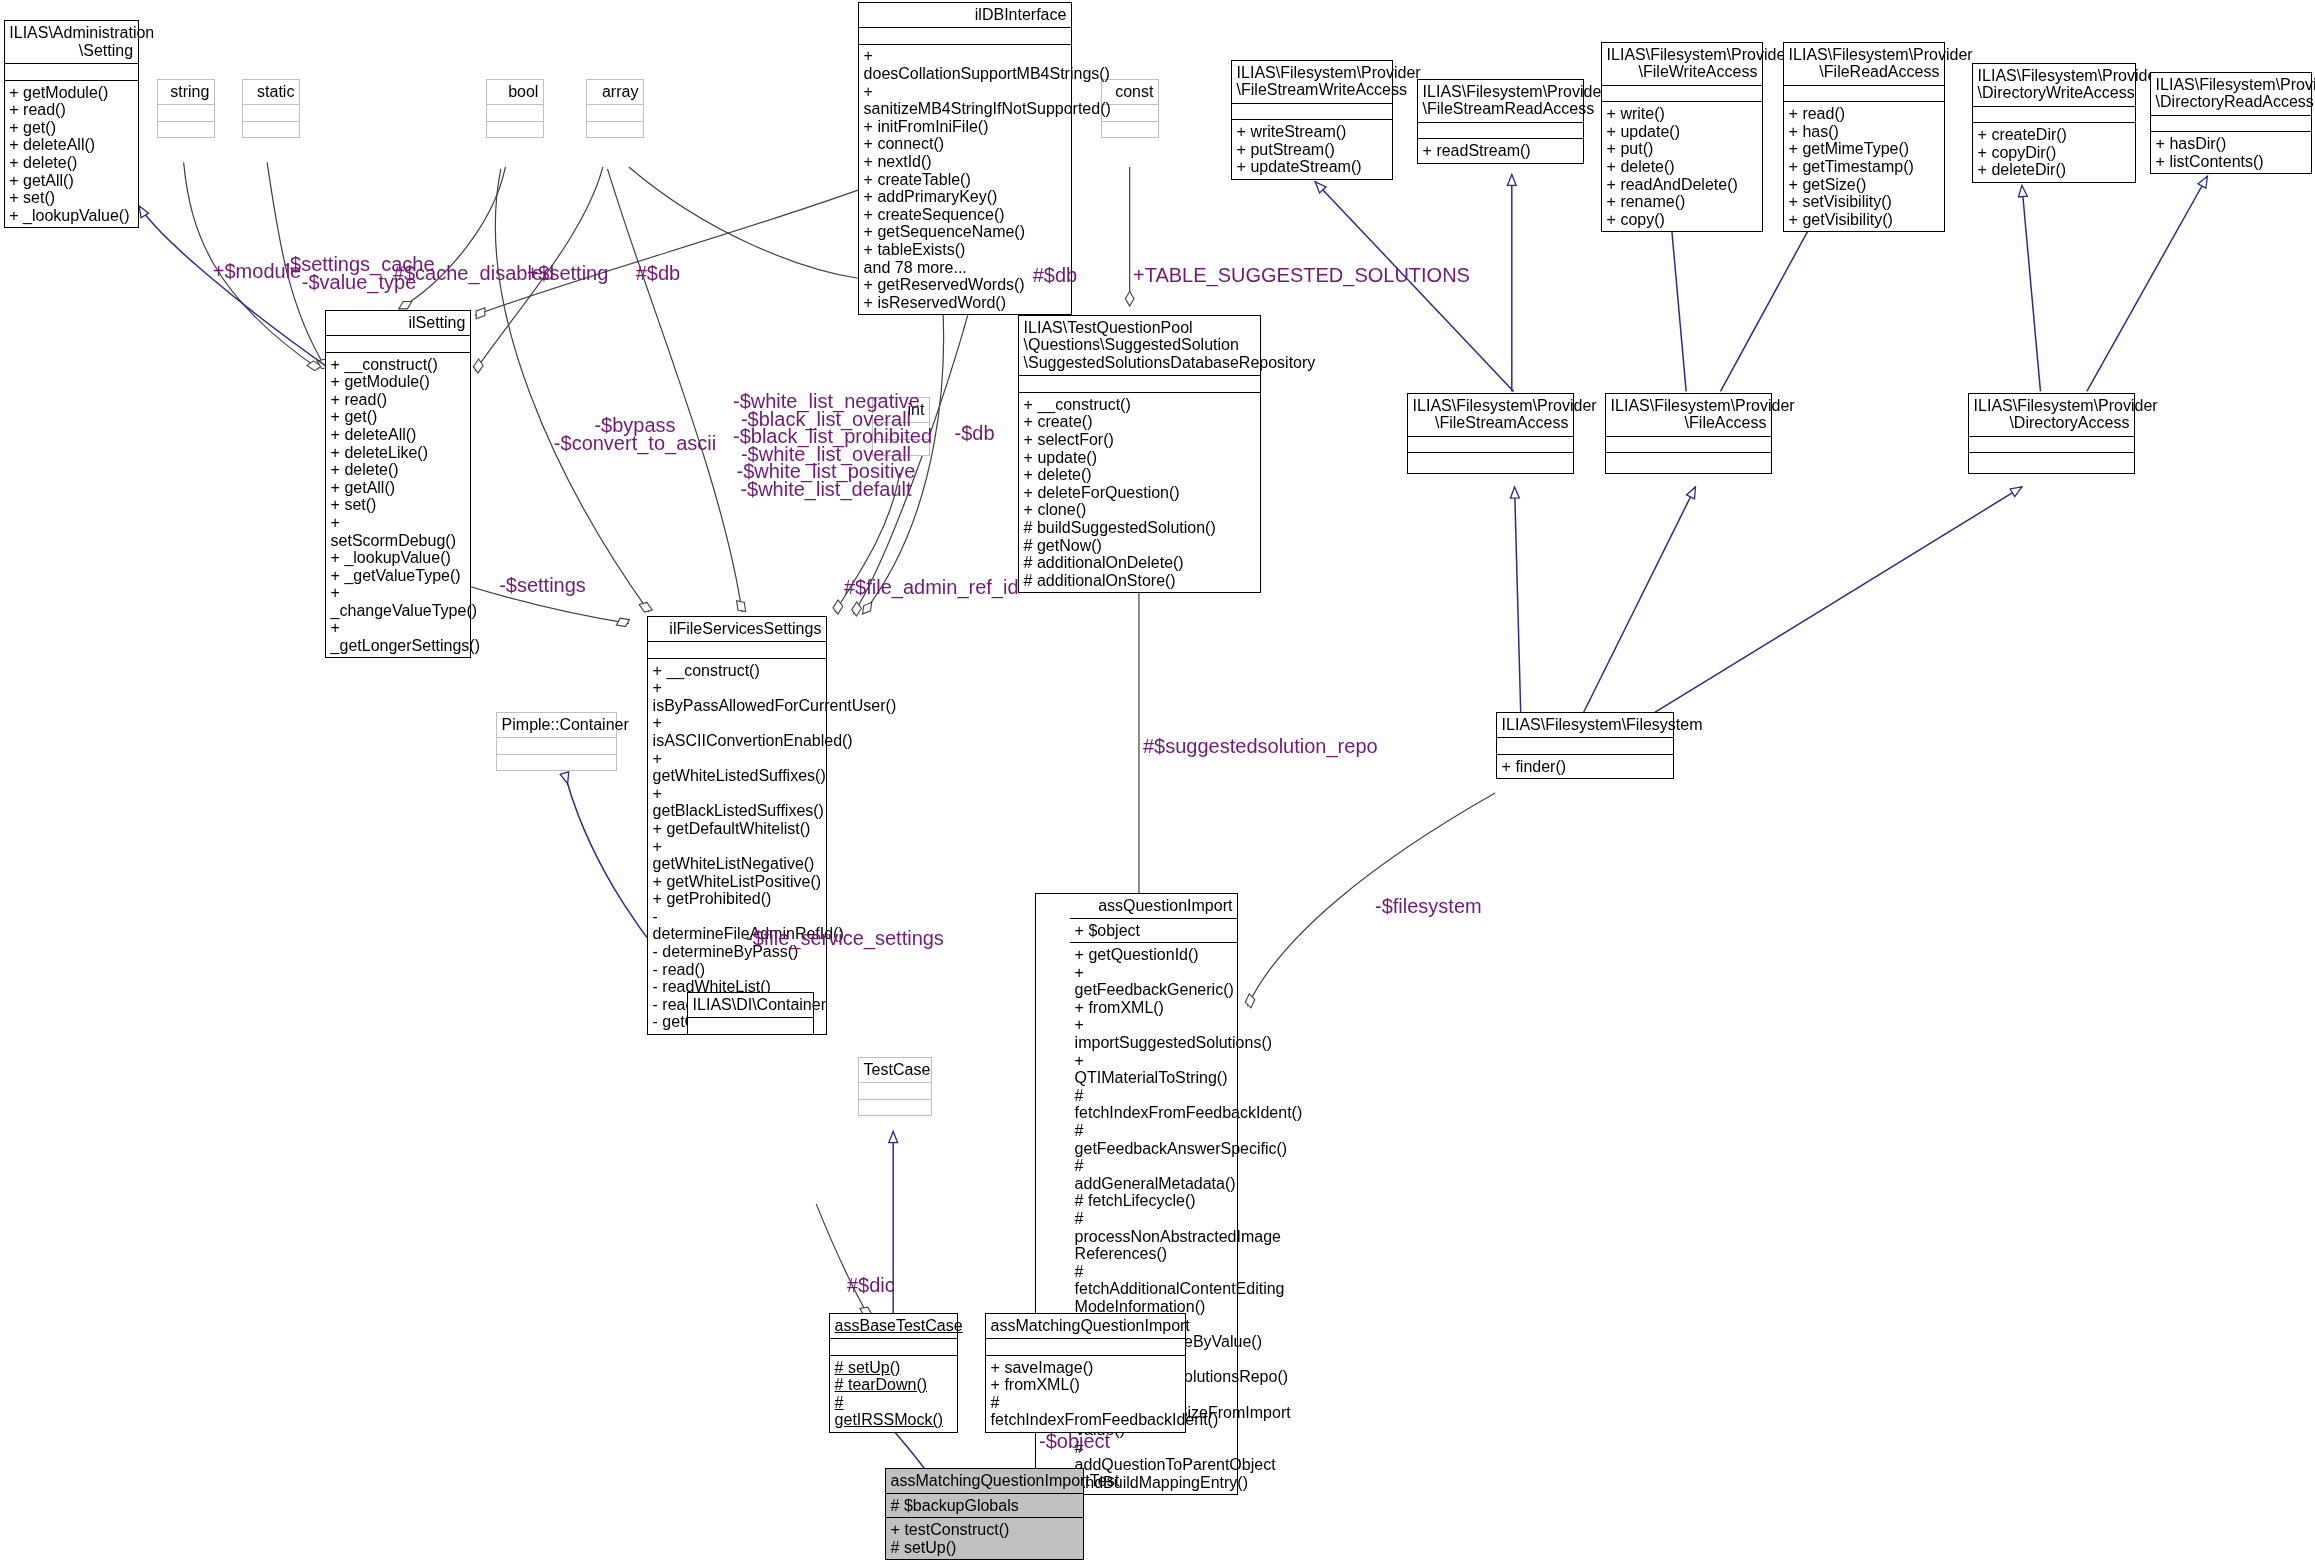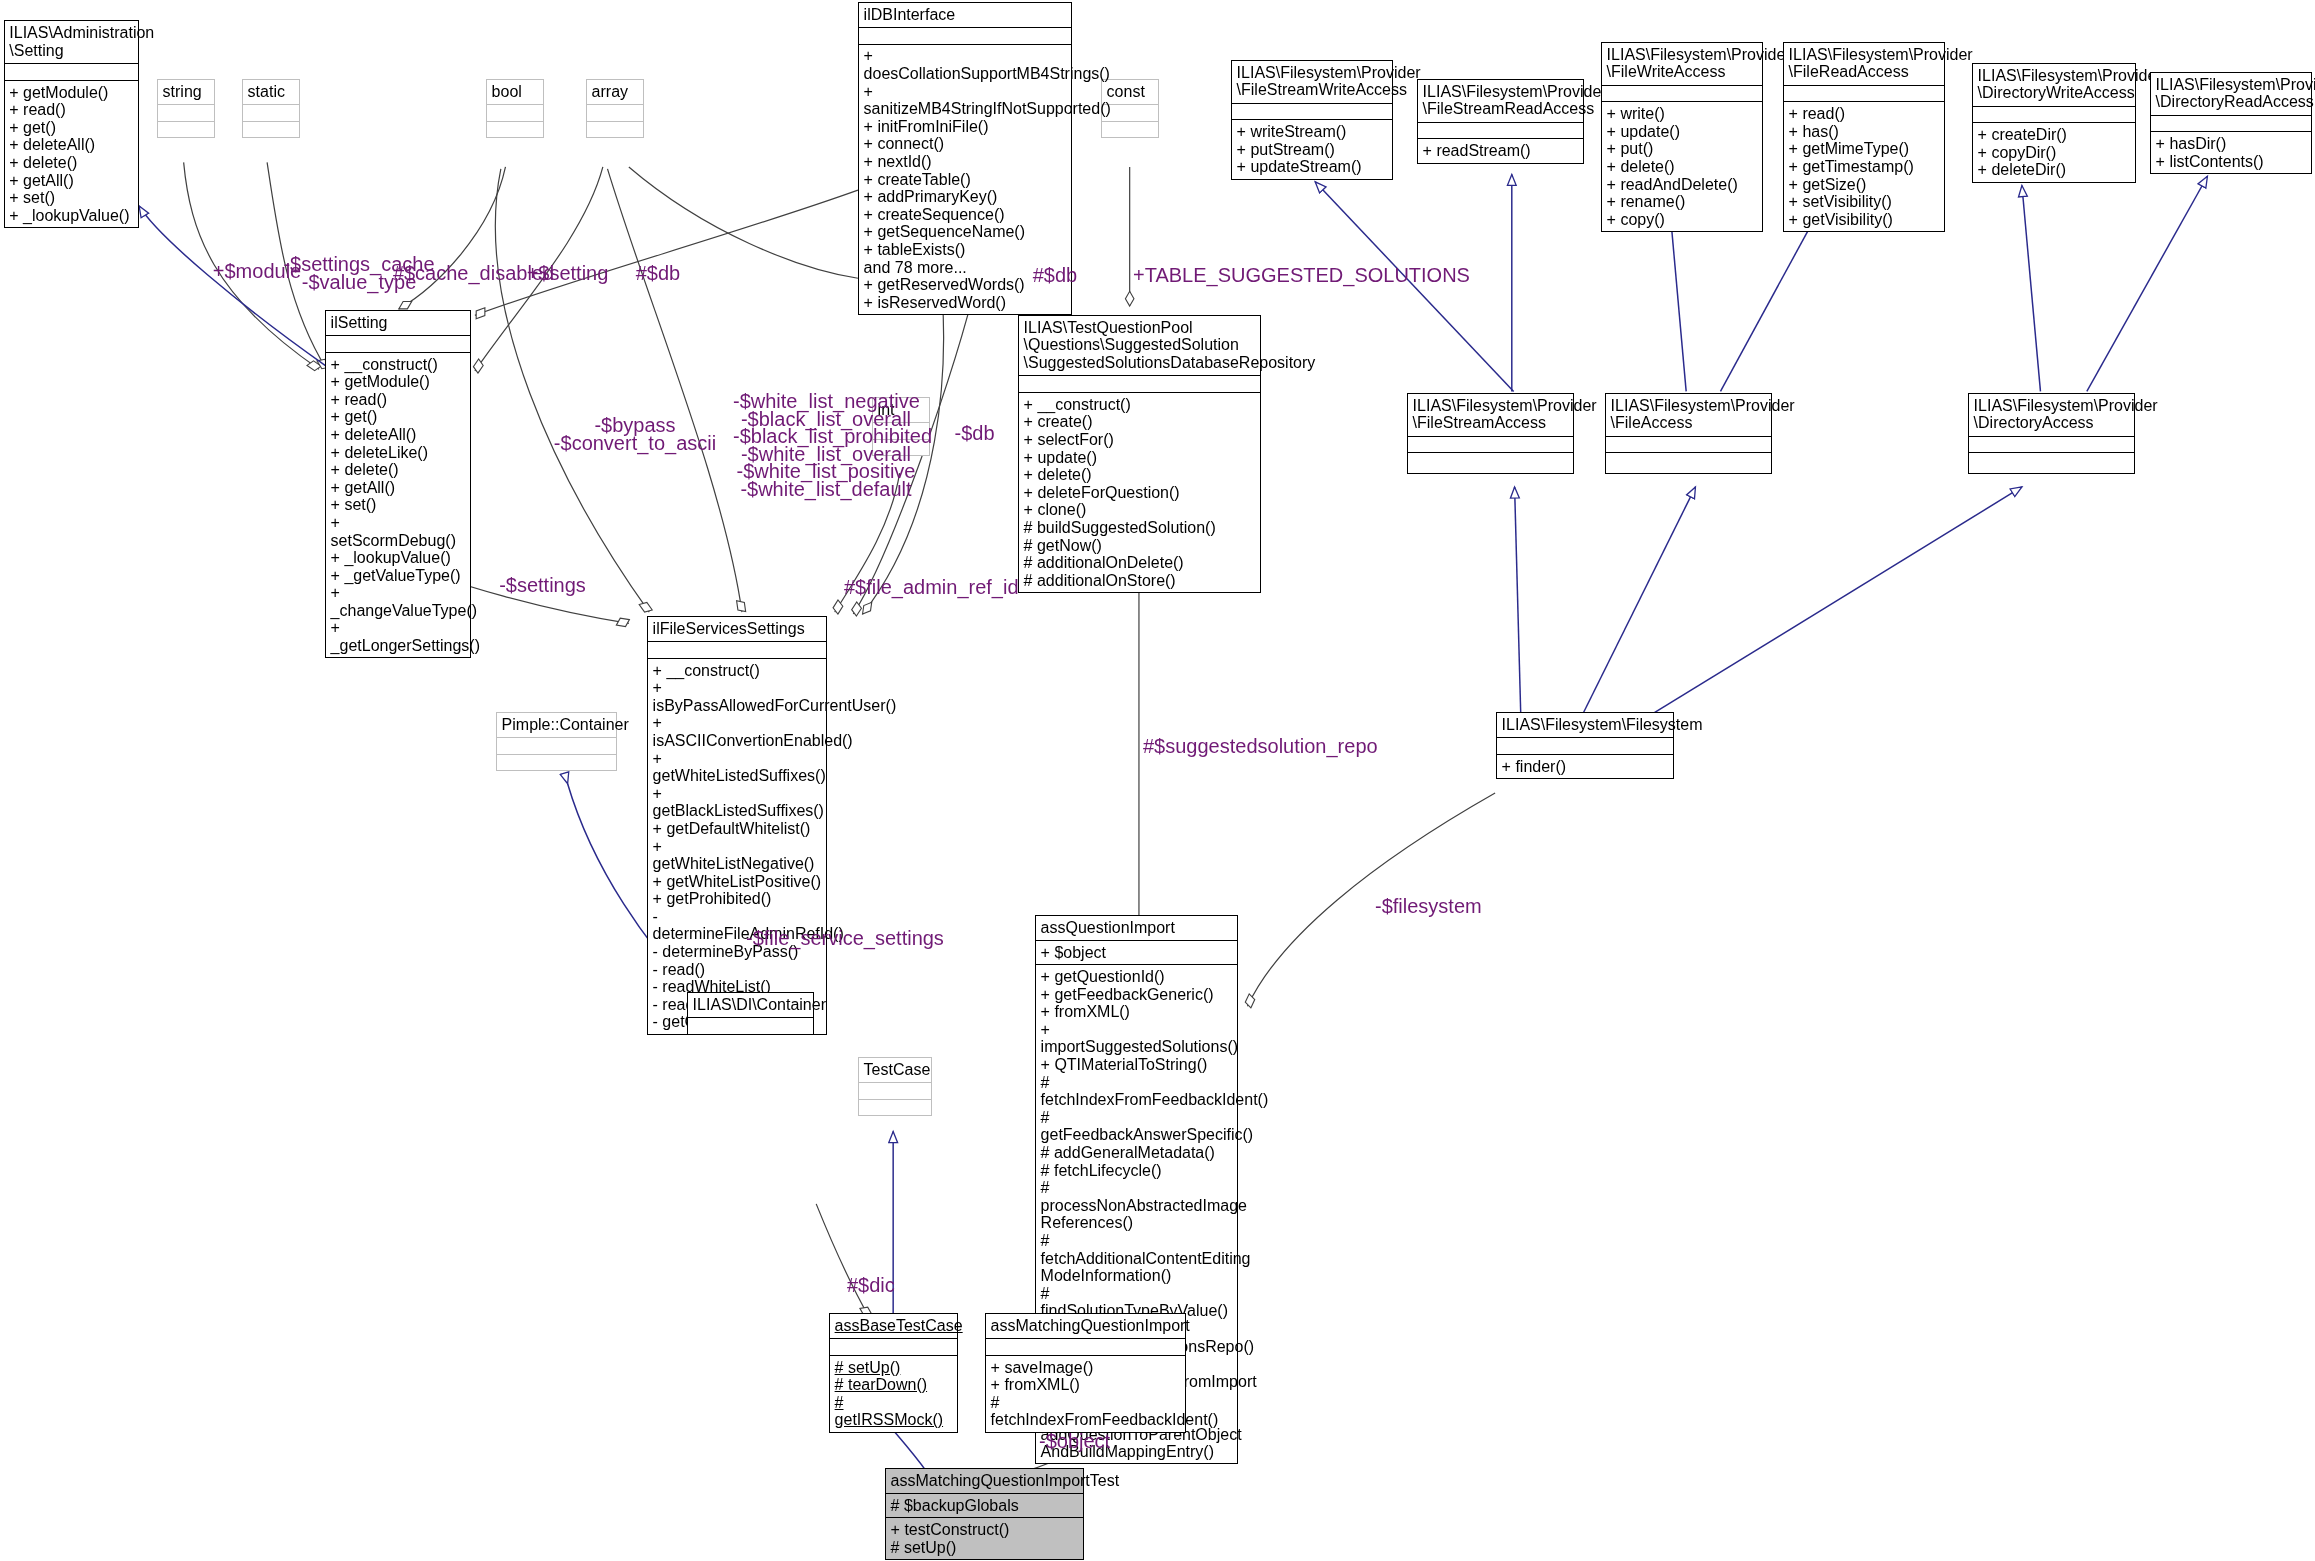--- a/index.html
+++ b/index.html
@@ -3,21 +3,21 @@
 <meta charset="utf-8">
 <style>
   html,body{margin:0;padding:0;background:#ffffff;}
   body{width:2315px;height:1561px;position:relative;font-family:"Liberation Sans",sans-serif;}
   #canvas{position:relative;width:2315px;height:1561px;overflow:hidden;}
   svg#edges{position:absolute;left:0;top:0;width:2315px;height:1561px;pointer-events:none;}
   .node{position:absolute;box-sizing:border-box;background:#ffffff;border:0.9px solid #000;
         font-size:16px;line-height:17.6px;color:#000;}
   .node.thin{border:0.9px solid #bfbfbf;}
   .node .sec{box-sizing:border-box;}
-  .node .title{text-align:left;padding:2.8px 4.6px 3.7px 4.6px;white-space:pre-line;}
+  .node .title{text-align:right;padding:2.8px 4.6px 3.7px 4.6px;white-space:pre-line;}
   .node .title.lft{text-align:left;}
   .node .attrs{border-top:0.9px solid #000;padding:2.8px 4.6px;min-height:16.7px;white-space:pre-line;}
   .node .ops{border-top:0.9px solid #000;padding:2.8px 4.6px;white-space:pre-line;}
   .node.thin .attrs,.node.thin .ops{border-top:0.9px solid #bfbfbf;}
   .node.highlight{background:#c0c0c0;}
   .node.highlight .attrs,.node.highlight .ops{background:#c0c0c0;}
   .elabel{position:absolute;font-size:20px;line-height:17.6px;color:#701a75;white-space:pre-line;}
   .elabel.ctr{text-align:center;}
 </style>
 </head>
@@ -332,21 +332,21 @@
     <div class="sec title">ILIAS\DI\Container</div>
     <div class="sec attrs"></div>
   </div>
 
   <div class="node thin" style="left:858px;top:1057px;width:74px;">
     <div class="sec title">TestCase</div>
     <div class="sec attrs"></div>
     <div class="sec ops" style="min-height:16.7px;"></div>
   </div>
 
-  <div class="node" style="left:1035px;top:915px;width:203px;">
+  <div class="node" style="left:1035px;top:893px;width:203px;padding-left:34px;">
     <div class="sec title">assQuestionImport</div>
     <div class="sec attrs">+ $object</div>
     <div class="sec ops">+ getQuestionId()
 + getFeedbackGeneric()
 + fromXML()
 + importSuggestedSolutions()
 + QTIMaterialToString()
 # fetchIndexFromFeedbackIdent()
 # getFeedbackAnswerSpecific()
 # addGeneralMetadata()

